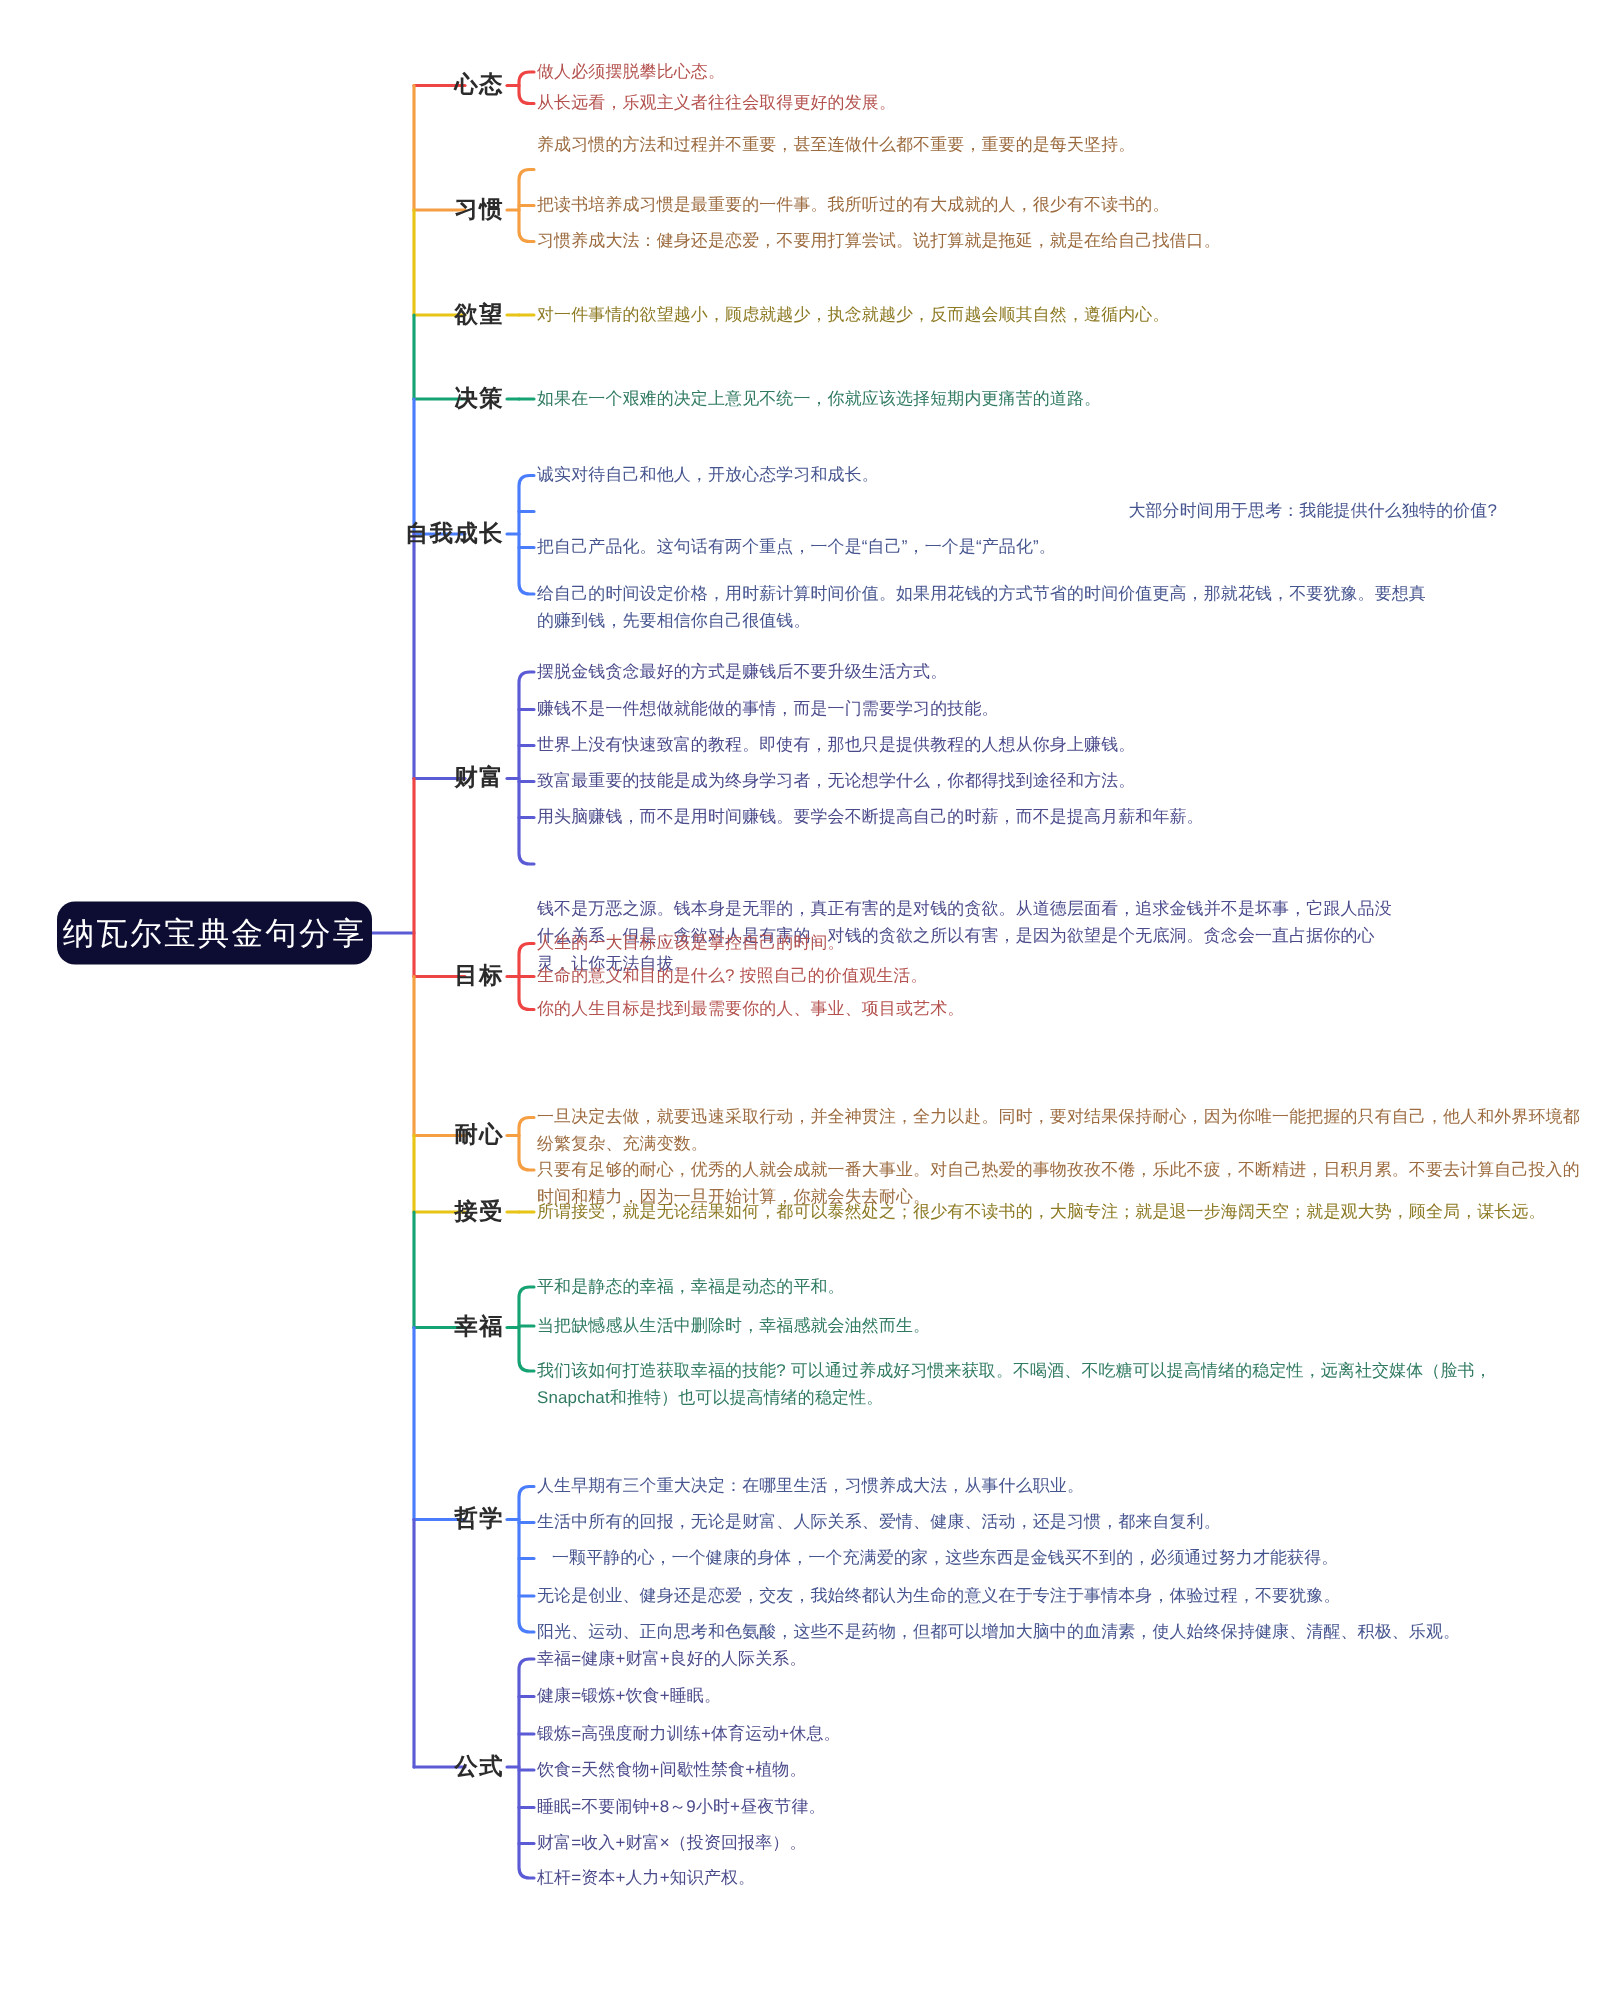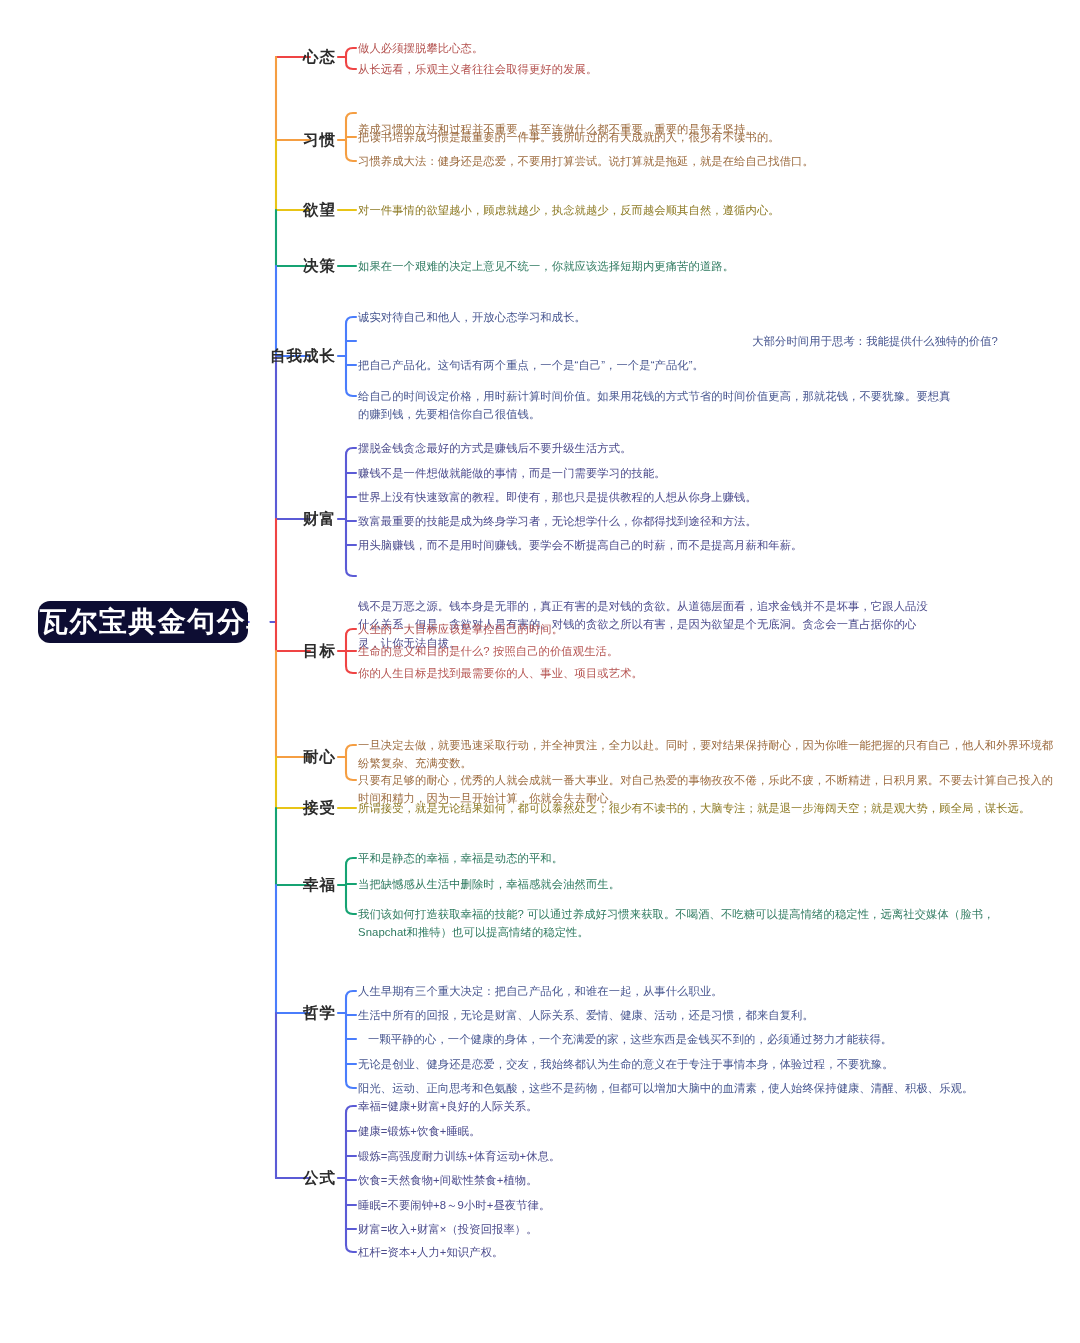--- a/index.html
+++ b/index.html
@@ -28,22 +28,22 @@
 
   
   .root-node {
     position: absolute;
     display: flex;
     align-items: center;
     justify-content: center;
     background: #0d0d33;
     color: #ffffff;
     border-radius: 12px;
-    font-size: 28px;
-    font-weight: 700;
+    font-size: 21px;
+    font-weight: 400;
     letter-spacing: 1.5px;
     padding: 0 16px;
     white-space: nowrap;
   }
 
   
   .topic {
     position: absolute;
     transform: translateY(-50%);
     font-size: 15.5px;
@@ -162,21 +162,21 @@
       <div class="topic" style="top: 651px; right: 744px; color: rgb(43, 43, 43);">目标</div>
       <div class="topic" style="top: 757px; right: 744px; color: rgb(43, 43, 43);">耐心</div>
       <div class="topic" style="top: 808px; right: 744px; color: rgb(43, 43, 43);">接受</div>
       <div class="topic" style="top: 885px; right: 744px; color: rgb(43, 43, 43);">幸福</div>
       <div class="topic" style="top: 1013px; right: 744px; color: rgb(43, 43, 43);">哲学</div>
       <div class="topic" style="top: 1178px; right: 744px; color: rgb(43, 43, 43);">公式</div>
     </div>
   <div id="leaves">
       <div class="leaf" style="left: 358px; width: 560px; color: rgb(180, 82, 79); top: 39px;">做人必须摆脱攀比心态。</div>
       <div class="leaf" style="left: 358px; width: 560px; color: rgb(180, 82, 79); top: 60px;">从长远看，乐观主义者往往会取得更好的发展。</div>
-      <div class="leaf" style="left: 358px; width: 640px; color: rgb(156, 107, 63); top: 120px; font-family: Liberation Serif, serif;">养成习惯的方法和过程并不重要，甚至连做什么都不重要，重要的是每天坚持。</div>
+      <div class="leaf" style="left: 358px; width: 640px; color: rgb(156, 107, 63); top: 88px; font-family: Liberation Serif, serif;">养成习惯的方法和过程并不重要，甚至连做什么都不重要，重要的是每天坚持。</div>
       <div class="leaf" style="left: 358px; width: 640px; color: rgb(156, 107, 63); top: 128px;">把读书培养成习惯是最重要的一件事。我所听过的有大成就的人，很少有不读书的。</div>
       <div class="leaf" style="left: 358px; width: 640px; color: rgb(156, 107, 63); top: 152px;">习惯养成大法：健身还是恋爱，不要用打算尝试。说打算就是拖延，就是在给自己找借口。</div>
       <div class="leaf" style="left: 358px; width: 640px; color: rgb(141, 122, 36); top: 201px;">对一件事情的欲望越小，顾虑就越少，执念就越少，反而越会顺其自然，遵循内心。</div>
       <div class="leaf" style="left: 358px; width: 640px; color: rgb(47, 122, 96); top: 257px;">如果在一个艰难的决定上意见不统一，你就应该选择短期内更痛苦的道路。</div>
       <div class="leaf" style="left: 358px; width: 640px; color: rgb(70, 85, 143); top: 308px;">诚实对待自己和他人，开放心态学习和成长。</div>
       <div class="leaf" style="left: 358px; width: 640px; color: rgb(70, 85, 143); top: 332px; text-align: right;">大部分时间用于思考：我能提供什么独特的价值?</div>
       <div class="leaf" style="left: 358px; width: 640px; color: rgb(70, 85, 143); top: 356px;">把自己产品化。这句话有两个重点，一个是“自己”，一个是“产品化”。</div>
       <div class="leaf" style="left: 358px; width: 600px; color: rgb(70, 85, 143); top: 387px;">给自己的时间设定价格，用时薪计算时间价值。如果用花钱的方式节省的时间价值更高，那就花钱，不要犹豫。要想真的赚到钱，先要相信你自己很值钱。</div>
       <div class="leaf" style="left: 358px; width: 640px; color: rgb(75, 75, 140); top: 439px;">摆脱金钱贪念最好的方式是赚钱后不要升级生活方式。</div>
       <div class="leaf" style="left: 358px; width: 640px; color: rgb(75, 75, 140); top: 464px;">赚钱不是一件想做就能做的事情，而是一门需要学习的技能。</div>
@@ -186,21 +186,21 @@
       <div class="leaf" style="left: 358px; width: 570px; color: rgb(75, 75, 140); top: 567px; margin-top: 30px;">钱不是万恶之源。钱本身是无罪的，真正有害的是对钱的贪欲。从道德层面看，追求金钱并不是坏事，它跟人品没什么关系，但是，贪欲对人是有害的。对钱的贪欲之所以有害，是因为欲望是个无底洞。贪念会一直占据你的心灵，让你无法自拔。</div>
       <div class="leaf" style="left: 358px; width: 640px; color: rgb(180, 82, 79); top: 620px;">人生的一大目标应该是掌控自己的时间。</div>
       <div class="leaf" style="left: 358px; width: 640px; color: rgb(180, 82, 79); top: 642px;">生命的意义和目的是什么? 按照自己的价值观生活。</div>
       <div class="leaf" style="left: 358px; width: 640px; color: rgb(180, 82, 79); top: 664px;">你的人生目标是找到最需要你的人、事业、项目或艺术。</div>
       <div class="leaf" style="left: 358px; width: 700px; color: rgb(156, 107, 63); top: 736px;">一旦决定去做，就要迅速采取行动，并全神贯注，全力以赴。同时，要对结果保持耐心，因为你唯一能把握的只有自己，他人和外界环境都纷繁复杂、充满变数。</div>
       <div class="leaf" style="left: 358px; width: 700px; color: rgb(156, 107, 63); top: 771px;">只要有足够的耐心，优秀的人就会成就一番大事业。对自己热爱的事物孜孜不倦，乐此不疲，不断精进，日积月累。不要去计算自己投入的时间和精力，因为一旦开始计算，你就会失去耐心。</div>
       <div class="leaf" style="left: 358px; width: 700px; color: rgb(141, 122, 36); top: 799px;">所谓接受，就是无论结果如何，都可以泰然处之；很少有不读书的，大脑专注；就是退一步海阔天空；就是观大势，顾全局，谋长远。</div>
       <div class="leaf" style="left: 358px; width: 700px; color: rgb(47, 122, 96); top: 849px;">平和是静态的幸福，幸福是动态的平和。</div>
       <div class="leaf" style="left: 358px; width: 700px; color: rgb(47, 122, 96); top: 875px;">当把缺憾感从生活中删除时，幸福感就会油然而生。</div>
       <div class="leaf" style="left: 358px; width: 660px; color: rgb(47, 122, 96); top: 905px;">我们该如何打造获取幸福的技能? 可以通过养成好习惯来获取。不喝酒、不吃糖可以提高情绪的稳定性，远离社交媒体（脸书，Snapchat和推特）也可以提高情绪的稳定性。</div>
-      <div class="leaf" style="left: 358px; width: 700px; color: rgb(70, 85, 143); top: 982px;">人生早期有三个重大决定：把自己产品化，和谁在一起，从事什么职业。</div>
+      <div class="leaf" style="left: 358px; width: 700px; color: rgb(70, 85, 143); top: 982px;">人生早期有三个重大决定：在哪里生活，习惯养成大法，从事什么职业。</div>
       <div class="leaf" style="left: 358px; width: 700px; color: rgb(70, 85, 143); top: 1006px;">生活中所有的回报，无论是财富、人际关系、爱情、健康、活动，还是习惯，都来自复利。</div>
       <div class="leaf" style="left: 368px; width: 700px; color: rgb(70, 85, 143); top: 1030px;">一颗平静的心，一个健康的身体，一个充满爱的家，这些东西是金钱买不到的，必须通过努力才能获得。</div>
       <div class="leaf" style="left: 358px; width: 700px; color: rgb(70, 85, 143); top: 1055px;">无论是创业、健身还是恋爱，交友，我始终都认为生命的意义在于专注于事情本身，体验过程，不要犹豫。</div>
       <div class="leaf" style="left: 358px; width: 700px; color: rgb(70, 85, 143); top: 1079px;">阳光、运动、正向思考和色氨酸，这些不是药物，但都可以增加大脑中的血清素，使人始终保持健康、清醒、积极、乐观。</div>
       <div class="leaf" style="left: 358px; width: 500px; color: rgb(75, 75, 140); top: 1097px;">幸福=健康+财富+良好的人际关系。</div>
       <div class="leaf" style="left: 358px; width: 500px; color: rgb(75, 75, 140); top: 1122px;">健康=锻炼+饮食+睡眠。</div>
       <div class="leaf" style="left: 358px; width: 500px; color: rgb(75, 75, 140); top: 1147px;">锻炼=高强度耐力训练+体育运动+休息。</div>
       <div class="leaf" style="left: 358px; width: 500px; color: rgb(75, 75, 140); top: 1171px;">饮食=天然食物+间歇性禁食+植物。</div>
       <div class="leaf" style="left: 358px; width: 500px; color: rgb(75, 75, 140); top: 1196px;">睡眠=不要闹钟+8～9小时+昼夜节律。</div>
       <div class="leaf" style="left: 358px; width: 500px; color: rgb(75, 75, 140); top: 1220px;">财富=收入+财富×（投资回报率）。</div>

